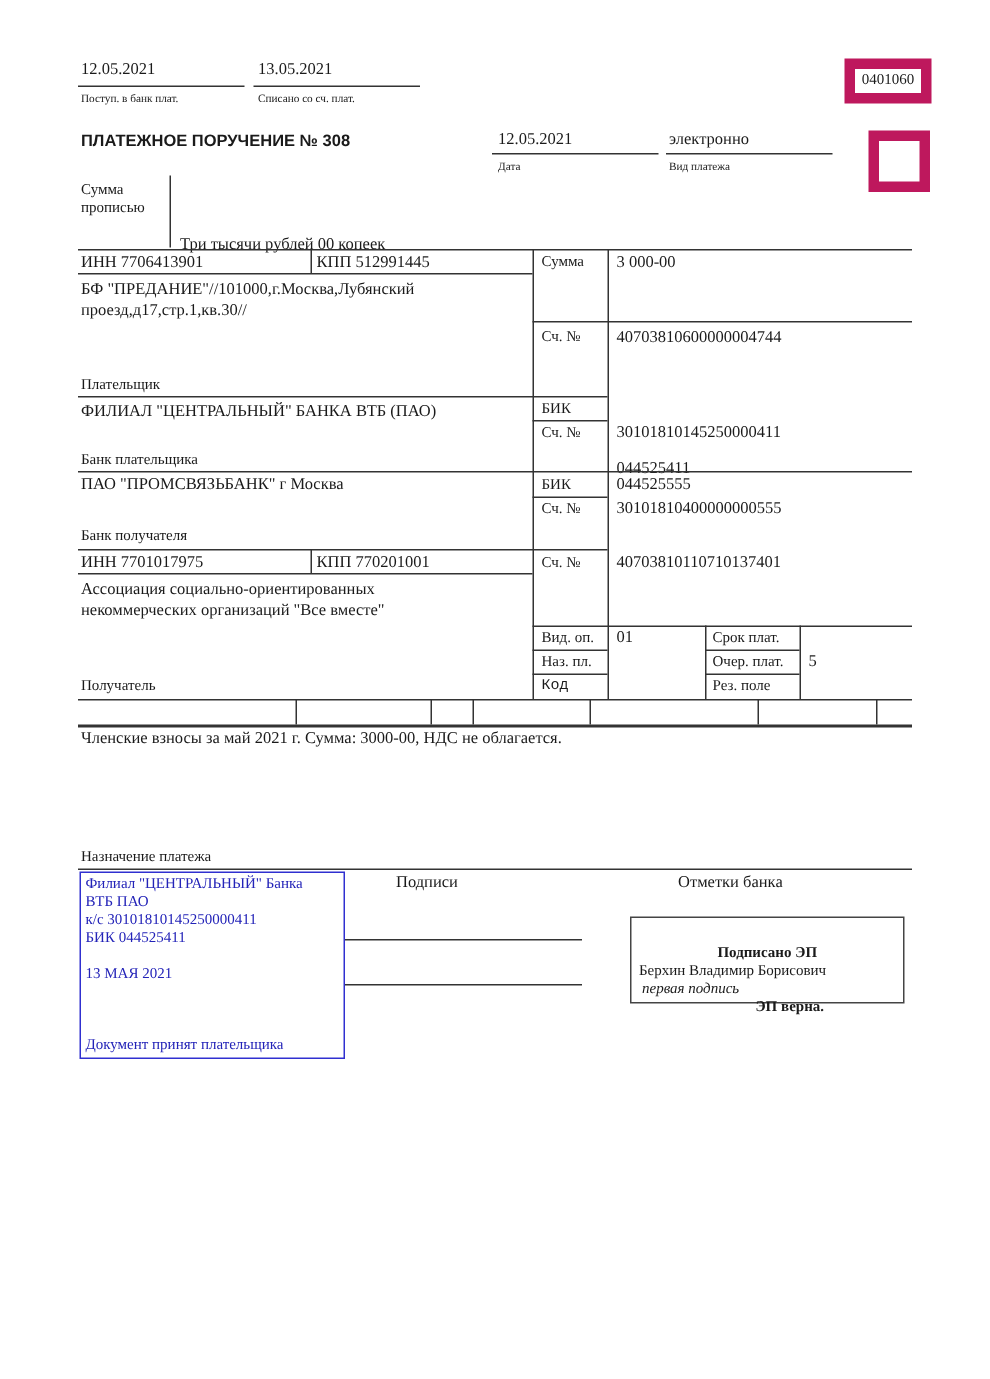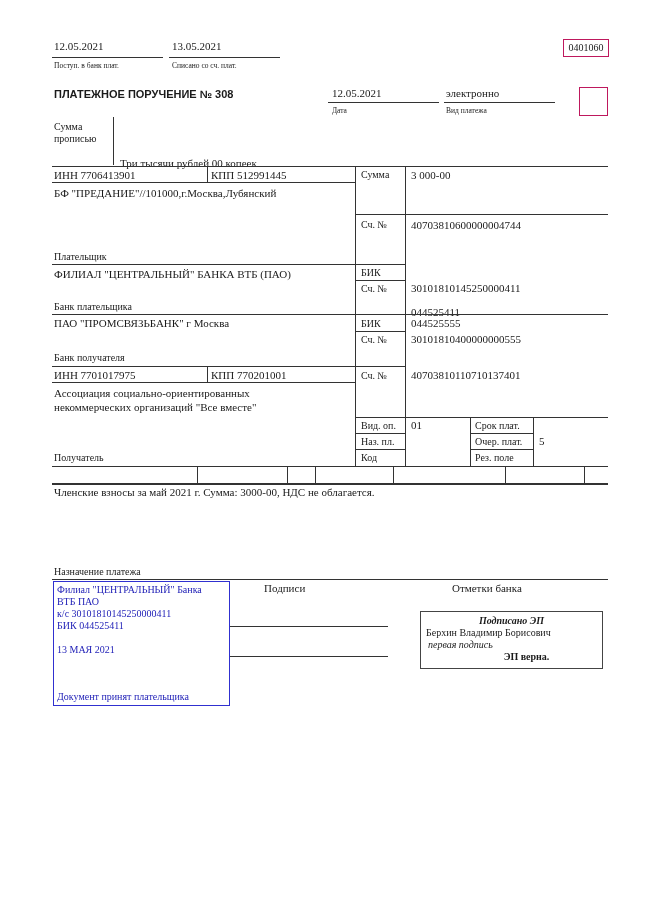--- a/index.html
+++ b/index.html
@@ -5,21 +5,21 @@
   html, body { margin: 0; padding: 0; background: #ffffff; }
   body { width: 660px; height: 919px; position: relative; overflow: hidden;
          font-family: "Liberation Serif", serif; color: #1a1a1a; }
   .abs { position: absolute; }
   .t11 { font-size: 11px; }
   .t10 { font-size: 10px; }
   .t8 { font-size: 7.5px; }
   .hl { position: absolute; height: 1px; background: #333; }
   .vl { position: absolute; width: 1px; background: #333; }
   .title { font-family: "Liberation Sans", sans-serif; font-weight: bold; font-size: 11px; }
-  .box { position: absolute; border: 1px solid #be185d; }
+  .box { position: absolute; border: 7px solid #be185d; }
   .stamp { position: absolute; border: 1px solid #3030d0; color: #2323b8; font-size: 10px; line-height: 12px; padding: 2px 3px; box-sizing: border-box; }
   .bankmark { position: absolute; border: 1px solid #444; font-size: 10px; line-height: 12px; box-sizing: border-box; }
 </style>
 </head>
 <body>
 
 <div class="abs t11" style="left:54px;top:40px;">12.05.2021</div>
 <div class="hl" style="left:52px;top:57px;width:111px;"></div>
 <div class="abs t8" style="left:54px;top:61px;">Поступ. в банк плат.</div>
 
@@ -49,20 +49,21 @@
 <div class="vl" style="left:355px;top:166px;height:300px;"></div>
 <div class="vl" style="left:405px;top:166px;height:300px;"></div>
 <div class="vl" style="left:207px;top:166px;height:16px;"></div>
 <div class="hl" style="left:52px;top:182px;width:303px;"></div>
 <div class="hl" style="left:355px;top:214px;width:253px;"></div>
 
 <div class="abs t11" style="left:54px;top:169px;">ИНН 7706413901</div>
 <div class="abs t11" style="left:211px;top:169px;">КПП 512991445</div>
 <div class="abs t11" style="left:54px;top:186px;line-height:14px;">
   <div>БФ "ПРЕДАНИЕ"//101000,г.Москва,Лубянский</div>
+  <div>проезд,д17,стр.1,кв.30//</div>
 </div>
 <div class="abs t10" style="left:54px;top:251px;">Плательщик</div>
 <div class="abs t10" style="left:361px;top:169px;">Сумма</div>
 <div class="abs t11" style="left:411px;top:169px;">3 000-00</div>
 <div class="abs t10" style="left:361px;top:219px;">Сч. №</div>
 <div class="abs t11" style="left:411px;top:219px;">40703810600000004744</div>
 
 <div class="hl" style="left:52px;top:264px;width:353px;"></div>
 <div class="hl" style="left:355px;top:280px;width:50px;"></div>
 <div class="abs t11" style="left:54px;top:267px;line-height:14px;">
@@ -100,21 +101,21 @@
 <div class="hl" style="left:355px;top:433px;width:50px;"></div>
 <div class="hl" style="left:355px;top:449px;width:50px;"></div>
 <div class="vl" style="left:470px;top:417px;height:49px;"></div>
 <div class="vl" style="left:533px;top:417px;height:49px;"></div>
 <div class="hl" style="left:470px;top:433px;width:63px;"></div>
 <div class="hl" style="left:470px;top:449px;width:63px;"></div>
 
 <div class="abs t10" style="left:361px;top:420px;">Вид. оп.</div>
 <div class="abs t11" style="left:411px;top:419px;">01</div>
 <div class="abs t10" style="left:361px;top:436px;">Наз. пл.</div>
-<div class="abs t10" style="left:361px;top:452px;">Код</div>
+<div class="abs t10" style="left:361px;top:452px;font-family:Liberation Mono, monospace;">Код</div>
 <div class="abs t10" style="left:475px;top:420px;">Срок плат.</div>
 <div class="abs t10" style="left:475px;top:436px;">Очер. плат.</div>
 <div class="abs t11" style="left:539px;top:435px;">5</div>
 <div class="abs t10" style="left:475px;top:452px;">Рез. поле</div>
 
 <div class="hl" style="left:52px;top:466px;width:556px;"></div>
 <div class="vl" style="left:197px;top:466px;height:17px;"></div>
 <div class="vl" style="left:287px;top:466px;height:17px;"></div>
 <div class="vl" style="left:315px;top:466px;height:17px;"></div>
 <div class="vl" style="left:393px;top:466px;height:17px;"></div>
@@ -125,21 +126,21 @@
 <div class="abs t11" style="left:54px;top:486px;">Членские взносы за май 2021 г. Сумма: 3000-00, НДС не облагается.</div>
 <div class="abs t10" style="left:54px;top:566px;">Назначение платежа</div>
 <div class="hl" style="left:52px;top:579px;width:556px;"></div>
 
 <div class="abs t11" style="left:264px;top:582px;">Подписи</div>
 <div class="hl" style="left:230px;top:626px;width:158px;"></div>
 <div class="hl" style="left:230px;top:656px;width:158px;"></div>
 
 <div class="abs t11" style="left:452px;top:582px;">Отметки банка</div>
 <div class="bankmark" style="left:420px;top:611px;width:183px;height:58px;">
-  <div style="text-align:center;font-weight:bold;margin-top:3px;font-style:italic;">Подписано ЭП</div>
+  <div style="text-align:center;font-weight:bold;margin-top:18px;">Подписано ЭП</div>
   <div style="padding-left:5px;">Берхин Владимир Борисович</div>
   <div style="padding-left:7px;font-style:italic;">первая подпись</div>
   <div style="text-align:center;font-weight:bold;padding-left:30px;">ЭП верна.</div>
 </div>
 
 <div class="stamp" style="left:53px;top:581px;width:177px;height:125px;">
   <div>Филиал "ЦЕНТРАЛЬНЫЙ" Банка</div>
   <div>ВТБ ПАО</div>
   <div>к/с 30101810145250000411</div>
   <div>БИК 044525411</div>

